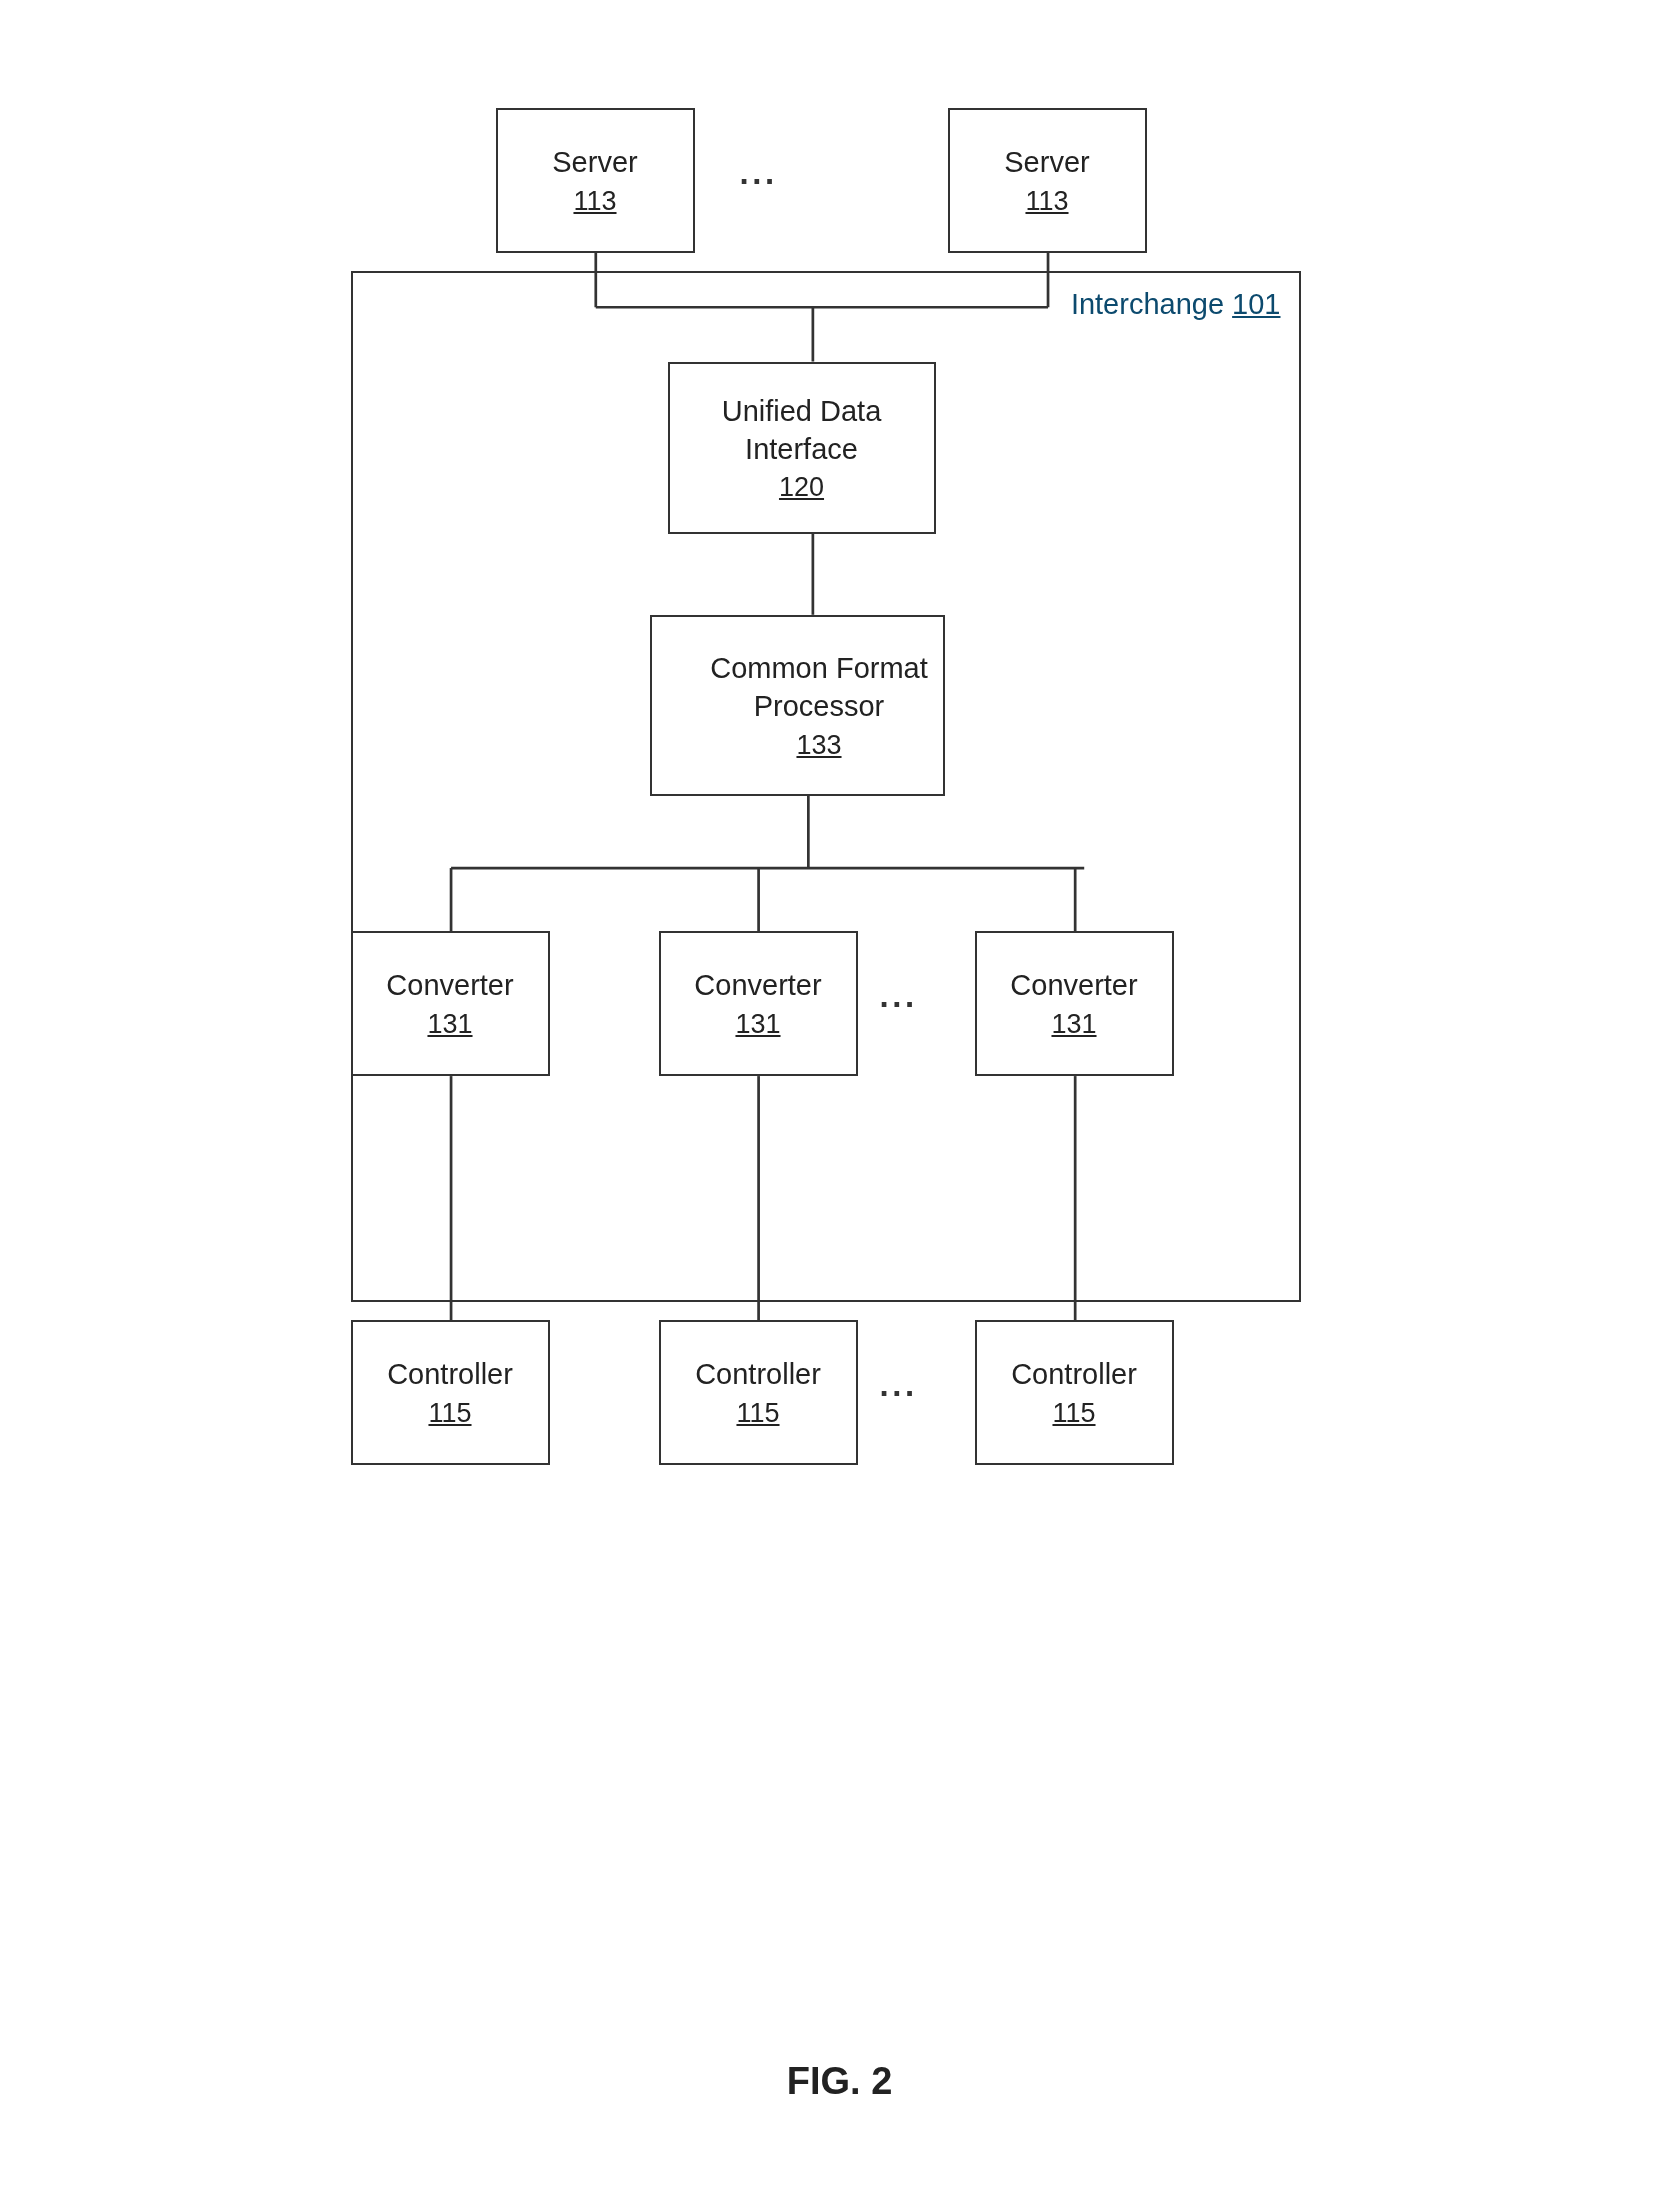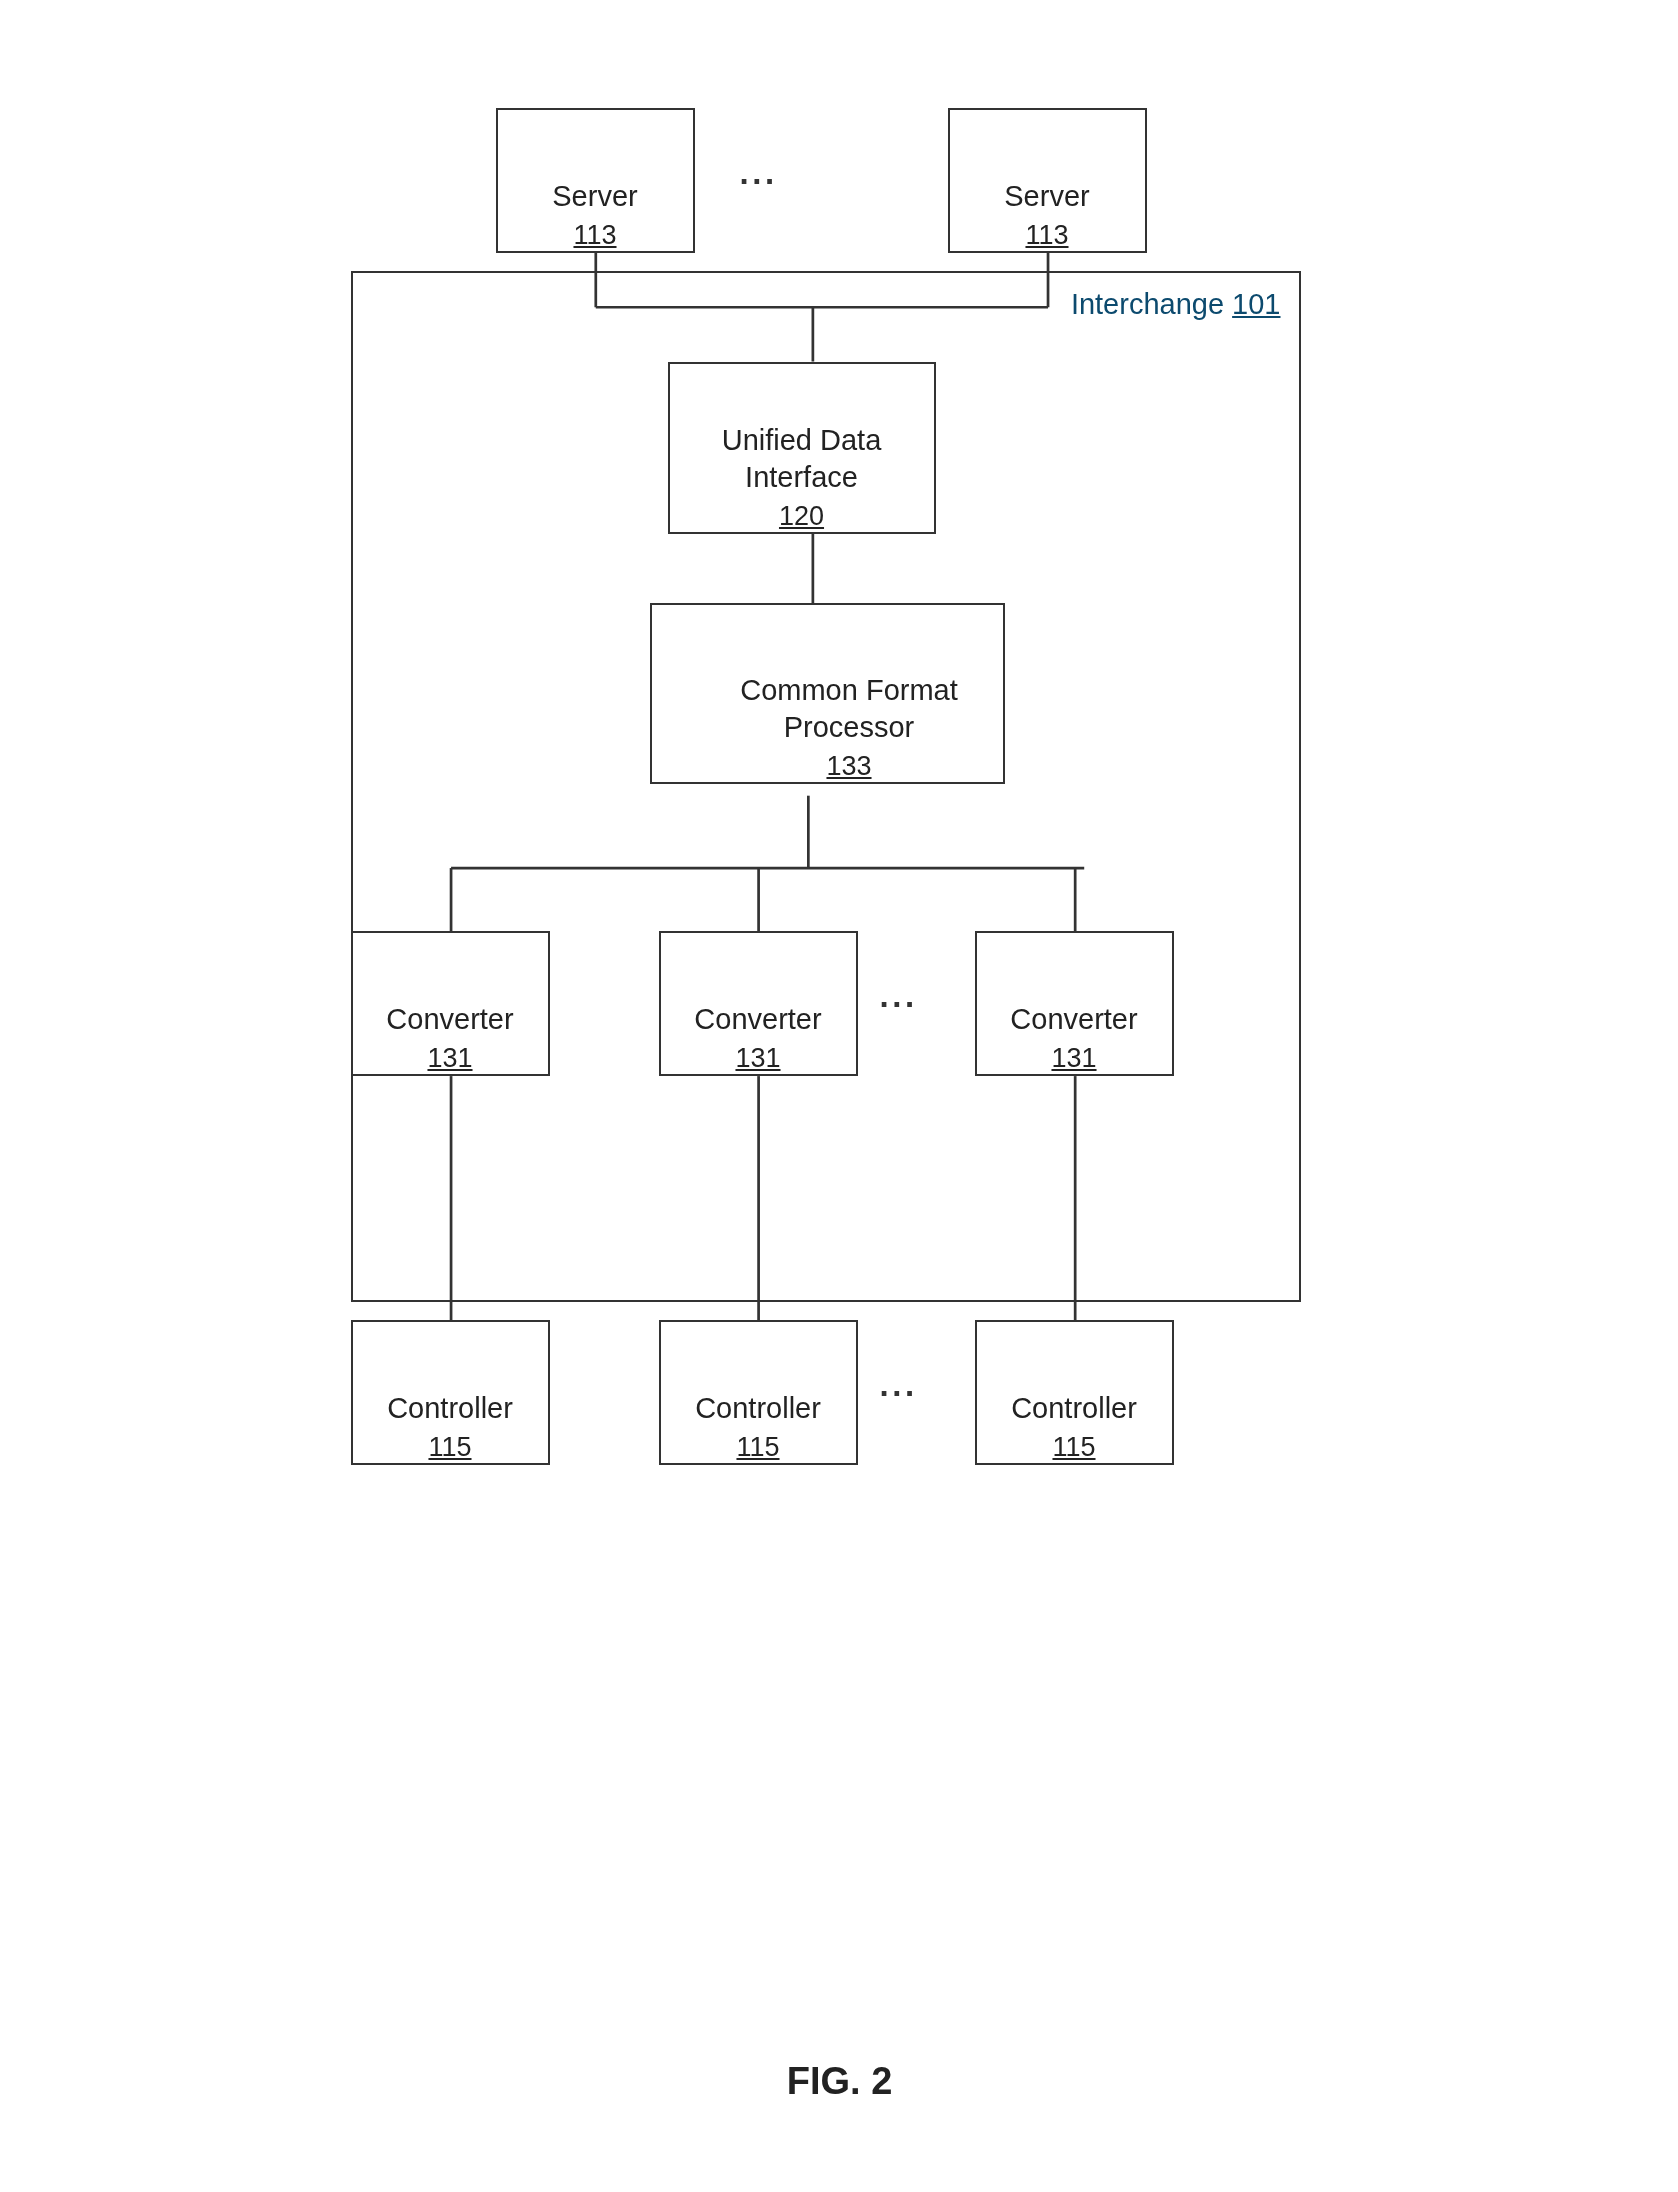--- a/index.html
+++ b/index.html
@@ -22,21 +22,21 @@
     }
 
     
     .box {
       position: absolute;
       border: 2.7px solid #333;
       background: #fff;
       display: flex;
       flex-direction: column;
       align-items: center;
-      justify-content: flex-end;
+      justify-content: center;
       text-align: center;
     }
 
     .box-label {
       font-size: 29px;
       font-weight: normal;
       color: #222;
       line-height: 1.3;
     }
 
@@ -89,22 +89,22 @@
       color: #0c4a6e;
     }
 
     .interchange-number {
       text-decoration: underline;
     }
 
     
     .cfp-box {
       left: 353px;
-      top: 549px;
-      width: 355px;
+      top: 561px;
+      width: 295px;
       height: 181px;
       padding-left: 44px;
     }
 
     
     .conv-left {
       left: 54px;
       top: 877px;
       width: 199px;
       height: 145px;

